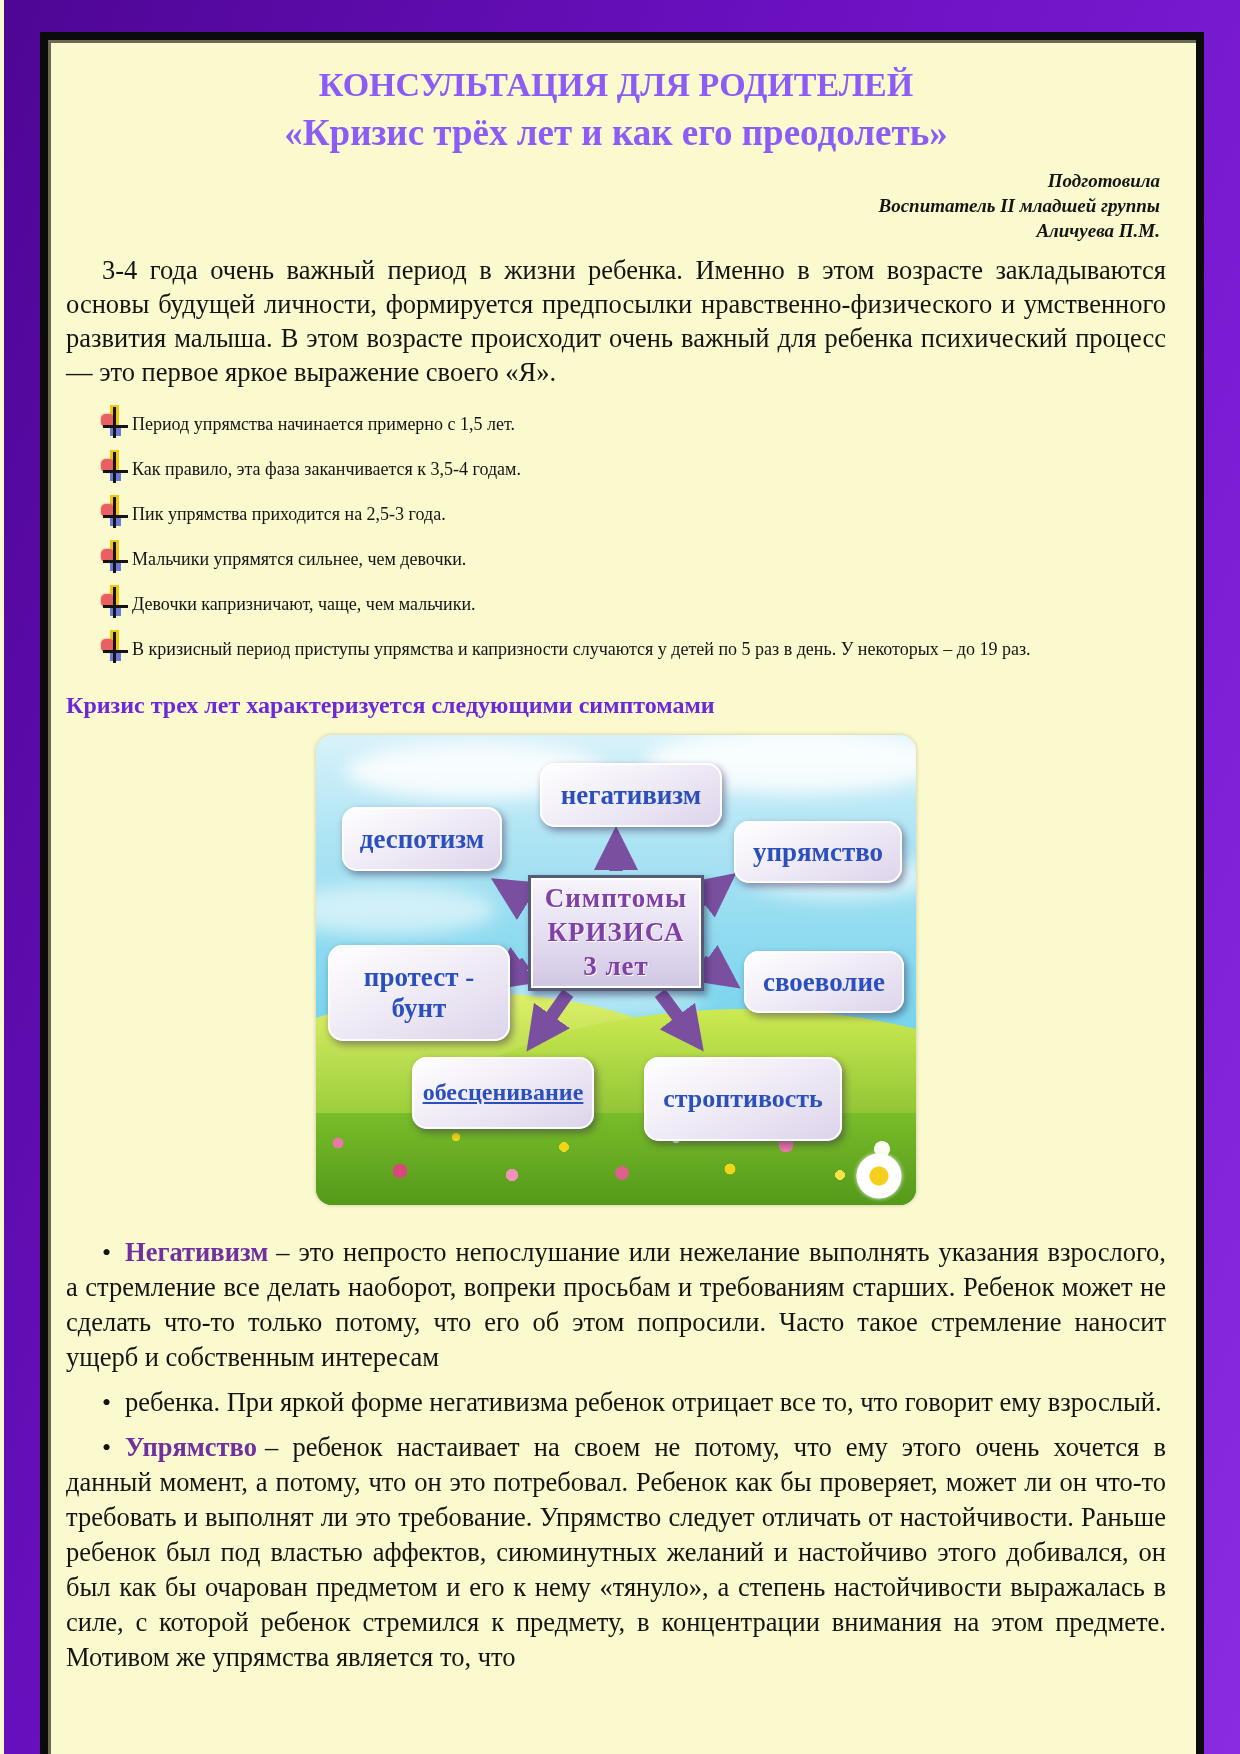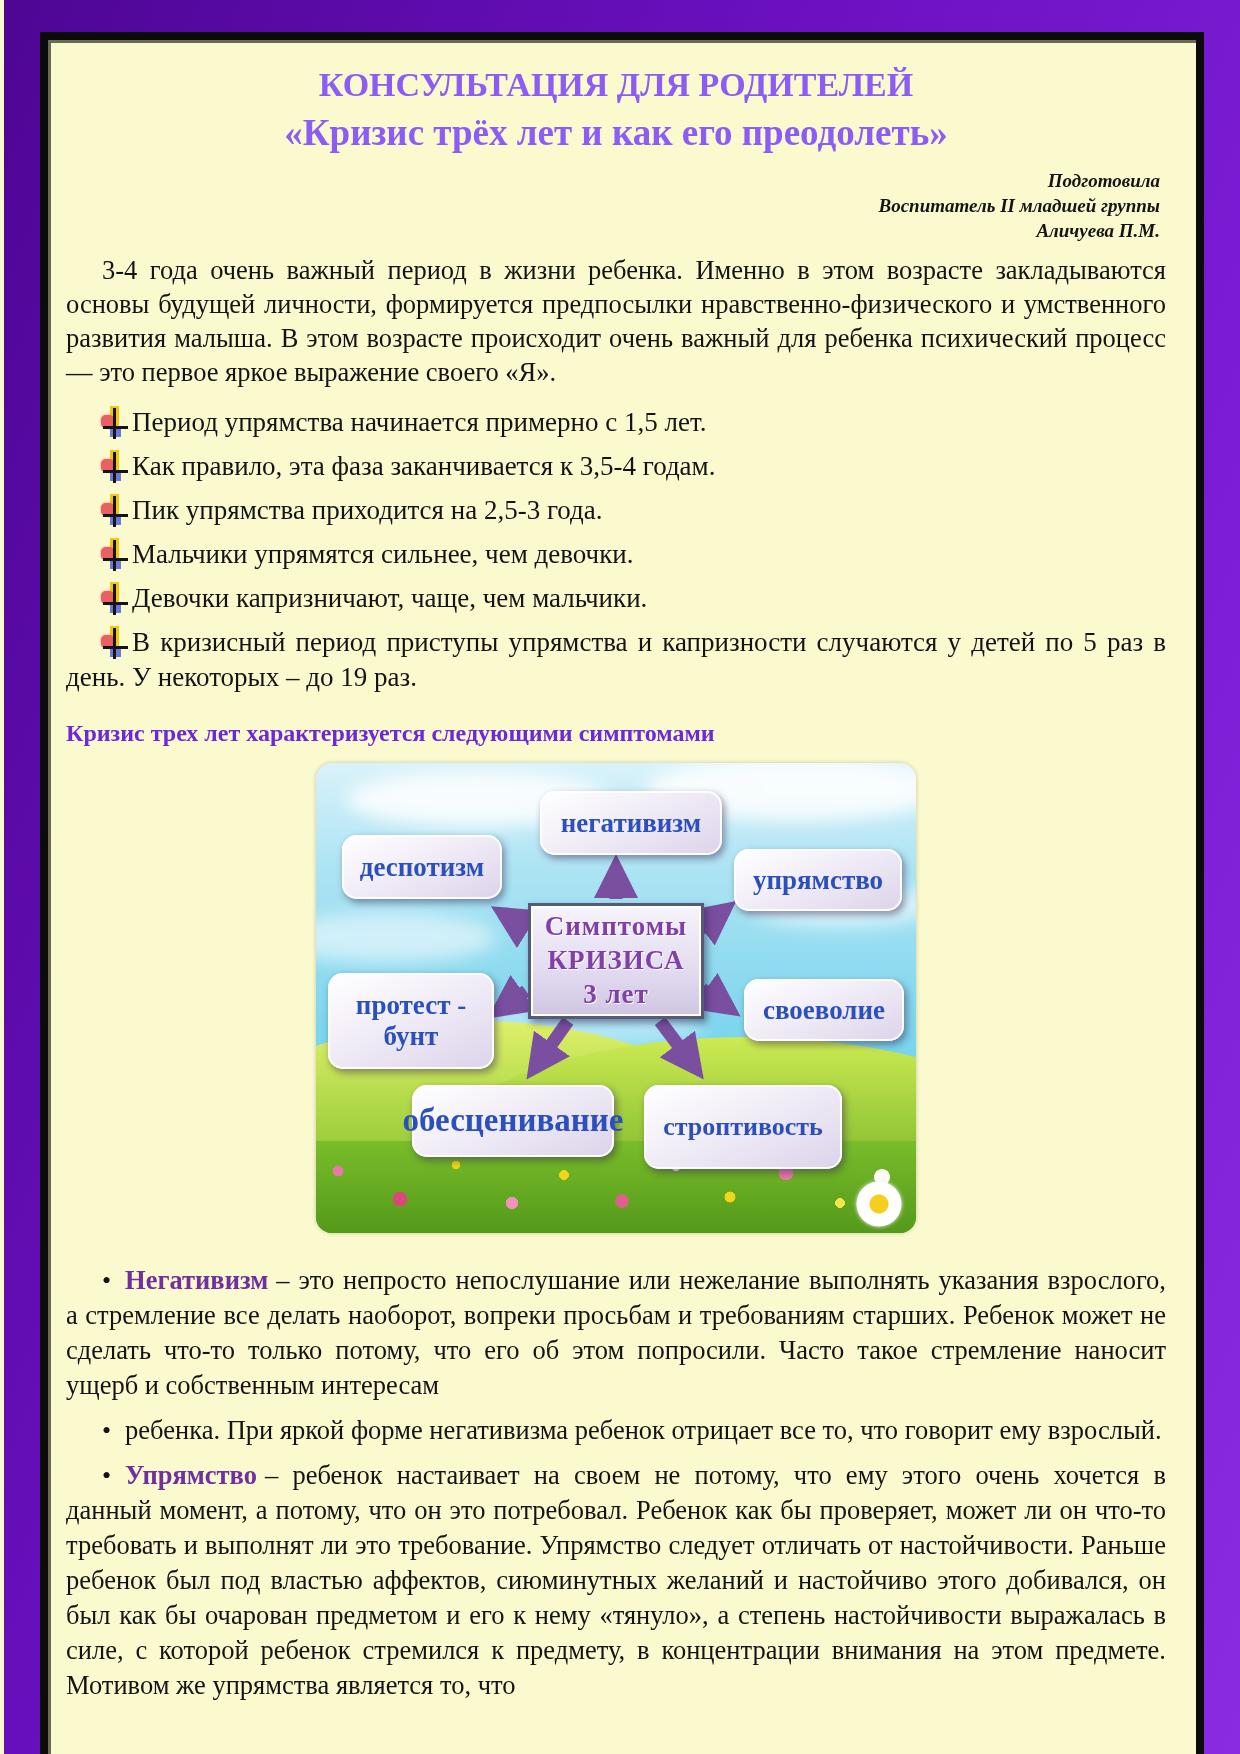--- a/index.html
+++ b/index.html
@@ -28,21 +28,21 @@
   }
   .title .l1{font-size:34px;line-height:1.35;display:block;}
   .title .l2{font-size:37px;line-height:1.35;display:block;}
   .byline{
     text-align:right;font-style:italic;font-weight:bold;font-size:19px;line-height:1.32;
     margin:10px 6px 4px 0;
   }
   .intro{
     font-size:26.5px;line-height:34px;text-align:justify;margin:10px 0 14px 0;text-indent:36px;
   }
-  ul.facts{list-style:none;margin:16px 0 0 0;padding:0;font-size:27px;line-height:34px;}
+  ul.facts{list-style:none;margin:16px 0 0 0;padding:0;font-size:18px;line-height:34px;}
   ul.facts li{margin:0 0 9px 0;text-indent:34px;text-align:justify;}
   ul.facts li .ftext{margin-left:2px;}
   
   .fmark{display:inline-block;position:relative;width:30px;height:34px;vertical-align:-9px;}
   .fmark .y{position:absolute;left:10px;top:0;width:9px;height:22px;background:#f2c614;}
   .fmark .r{position:absolute;left:1px;top:9px;width:13px;height:13px;background:#e86060;border-radius:5px;box-shadow:0 0 2px #e86060;}
   .fmark .b{position:absolute;left:10px;top:21px;width:11px;height:10px;background:#6a78d8;}
   .fmark .cv{position:absolute;left:13px;top:2px;width:3px;height:31px;background:#141414;}
   .fmark .ch{position:absolute;left:3px;top:20px;width:25px;height:3px;background:#141414;}
   .sect-heading{
@@ -168,23 +168,23 @@
         <line x1="210" y1="228" x2="182" y2="248" marker-end="url(#ah)"></line>
         <line x1="386" y1="226" x2="414" y2="246" marker-end="url(#ah)"></line>
         <line x1="252" y1="258" x2="218" y2="306" marker-end="url(#ah)"></line>
         <line x1="344" y1="258" x2="380" y2="306" marker-end="url(#ah)"></line>
       </g>
     </svg>
 
     <div class="dlabel" style="left:224px;top:28px;width:182px;height:64px;">негативизм</div>
     <div class="dlabel" style="left:26px;top:72px;width:160px;height:64px;">деспотизм</div>
     <div class="dlabel" style="left:418px;top:86px;width:168px;height:62px;">упрямство</div>
-    <div class="dlabel" style="left:12px;top:210px;width:150px;height:96px;padding:0 8px;">протест - бунт</div>
+    <div class="dlabel" style="left:12px;top:210px;width:150px;height:96px;padding:0 16px;">протест - бунт</div>
     <div class="dlabel" style="left:428px;top:216px;width:160px;height:62px;">своеволие</div>
-    <div class="dlabel" style="left:96px;top:322px;width:202px;height:72px;font-size:33px;">обесценивание</div>
+    <div class="dlabel" style="left:96px;top:322px;width:182px;height:72px;font-size:24px;text-decoration:underline;">обесценивание</div>
     <div class="dlabel" style="left:328px;top:322px;width:198px;height:84px;font-size:26px;">строптивость</div>
 
     <div class="dcenter" style="left:212px;top:140px;width:170px;height:110px;">
       <span>Симптомы</span>
       <span>КРИЗИСА</span>
       <span>3 лет</span>
     </div>
   </div>
 
   <ul class="symptoms">

